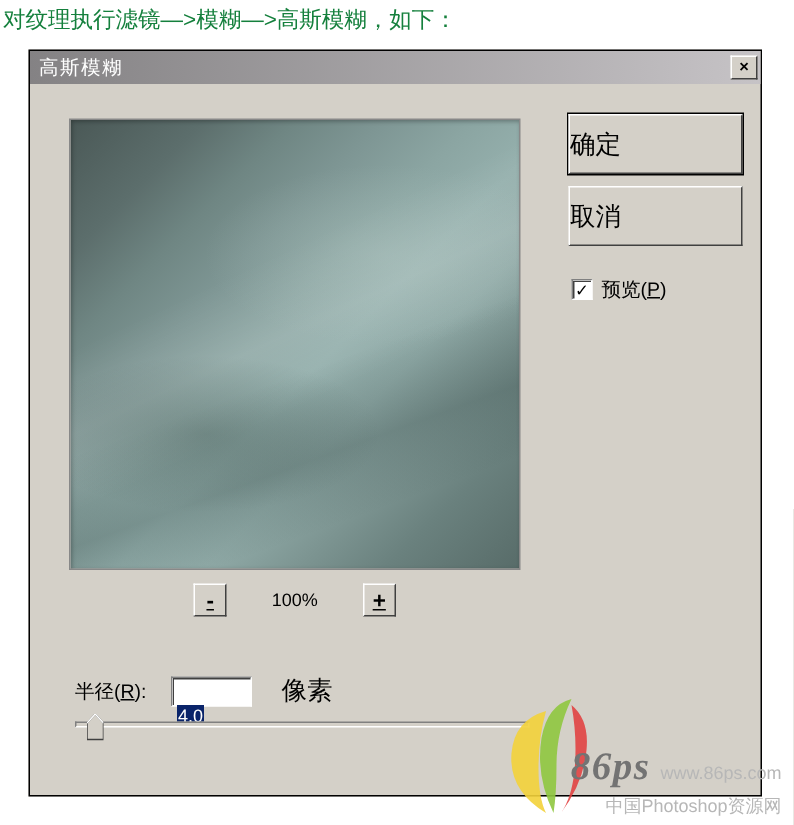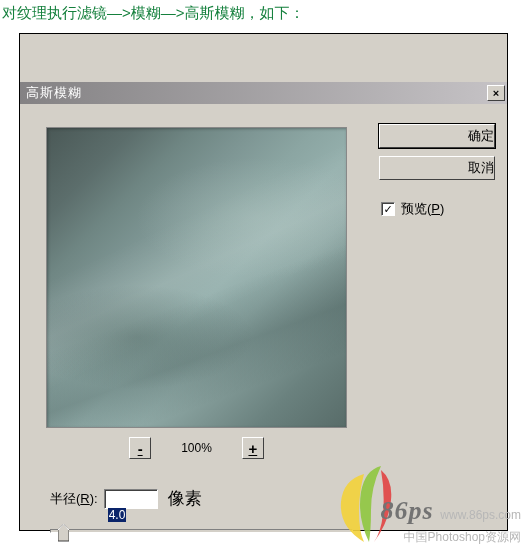--- a/index.html
+++ b/index.html
@@ -28,21 +28,20 @@
 .titlebar {
   height: 22px;
   background: linear-gradient(to right, #848284, #c6c3c6);
   display: flex;
   align-items: center;
   padding: 0 2px 0 6px;
   color: #fff;
   font-weight: normal;
   font-size: 13px;
   justify-content: space-between;
-  margin-top: 48px;
 }
 .titlebar .title { letter-spacing: 1px; }
 .close-btn {
   width: 18px;
   height: 16px;
   background: #d4d0c8;
   border: 1px solid #fff;
   border-right-color: #404040;
   border-bottom-color: #404040;
   color: #000;
@@ -107,24 +106,24 @@
   justify-content: center;
   font-size: 15px;
   font-weight: bold;
   text-decoration: underline;
   font-family: Arial;
 }
 .zoom-label { font-size: 12px; }
 .radius-row {
   position: absolute;
   left: 30px;
-  top: 383px;
-  display: flex;
-  align-items: center;
-  gap: 6px;
+  top: 393px;
+  display: flex;
+  align-items: center;
+  gap: 16px;
   font-size: 13px;
 }
 .radius-label .u { text-decoration: underline; }
 .radius-input {
   width: 54px;
   height: 20px;
   background: #fff;
   border: 1px solid #808080;
   border-right-color: #fff;
   border-bottom-color: #fff;
@@ -165,30 +164,30 @@
 .right-panel {
   position: absolute;
   right: 12px;
   top: 20px;
   width: 116px;
   display: flex;
   flex-direction: column;
   gap: 8px;
 }
 .btn {
-  height: 24px;
+  height: 40px;
   background: #d4d0c8;
   border: 1px solid #fff;
   border-right-color: #404040;
   border-bottom-color: #404040;
-  font-size: 13px;
-  cursor: pointer;
-  display: flex;
-  align-items: center;
-  justify-content: flex-end;
+  font-size: 17px;
+  cursor: pointer;
+  display: flex;
+  align-items: center;
+  justify-content: flex-start;
 }
 .btn.default {
   box-shadow: 0 0 0 1px #000;
 }
 .check-row {
   margin-top: 12px;
   display: flex;
   align-items: center;
   gap: 6px;
   font-size: 13px;

